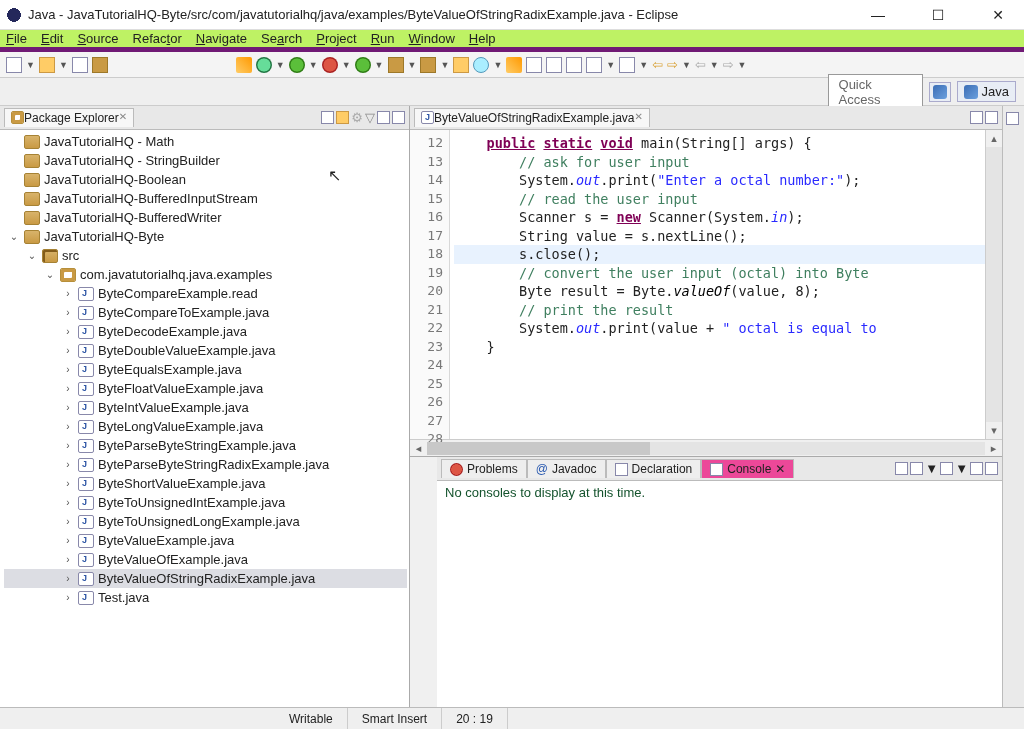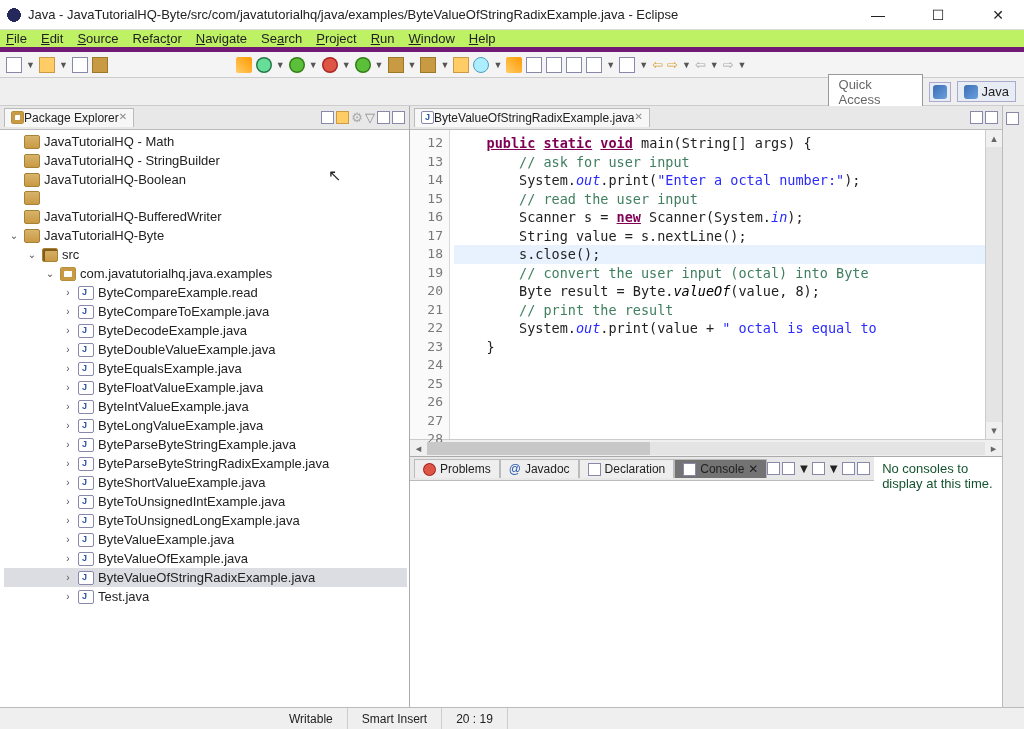--- a/index.html
+++ b/index.html
@@ -208,41 +208,42 @@
   background:#f0f0f0;
   border-left:1px solid #ccc;
   display:flex;
   flex-direction:column;
 }
 .vscroll-col .vs-arrow{ height:17px; text-align:center; color:#666; font-size:11px; line-height:17px;}
 .vscroll-col .vs-track{ flex:1; background:#e4e4e4; position:relative;}
 .bottom-views {
   flex:1;
   display:flex;
-  flex-direction:row;
+  flex-direction:column;
   background:#fff;
+  margin-left:27px;
 }
 .bottom-tabbar {
   height:24px;
   background:#e8e8e8;
   border-bottom:1px solid #bbb;
   display:flex;
   align-items:center;
   padding:0 4px;
   gap:0;
 }
 .bottom-tab {
   border:1px solid #bbb;
   border-bottom:none;
   padding:2px 8px;
   background:#eee;
   display:flex; align-items:center; gap:4px;
   font-size:12px;
 }
-.bottom-tab.active { background:#737373; }
+.bottom-tab.active { background:#ec4899; }
 .bottom-body {
   flex:1;
   padding:4px 8px;
   color:#14532d;
 }
 .right-gutter {
   width:22px;
   background:#eaeaea;
   border-left:1px solid #bbb;
 }
@@ -380,20 +381,21 @@
           <span>JavaTutorialHQ - StringBuilder</span>
         </div>
         <div class="tree-item">
           <span class="tw"></span>
           <span class="ti ico-proj"></span>
           <span>JavaTutorialHQ-Boolean</span>
         </div>
         <div class="tree-item">
           <span class="tw"></span>
           <span class="ti ico-proj"></span>
+          <span>JavaTutorialHQ-BufferedInputStream</span>
         </div>
         <div class="tree-item">
           <span class="tw"></span>
           <span class="ti ico-proj"></span>
           <span>JavaTutorialHQ-BufferedWriter</span>
         </div>
         <div class="tree-item">
           <span class="tw">⌄</span>
           <span class="ti ico-proj"></span>
           <span>JavaTutorialHQ-Byte</span>

